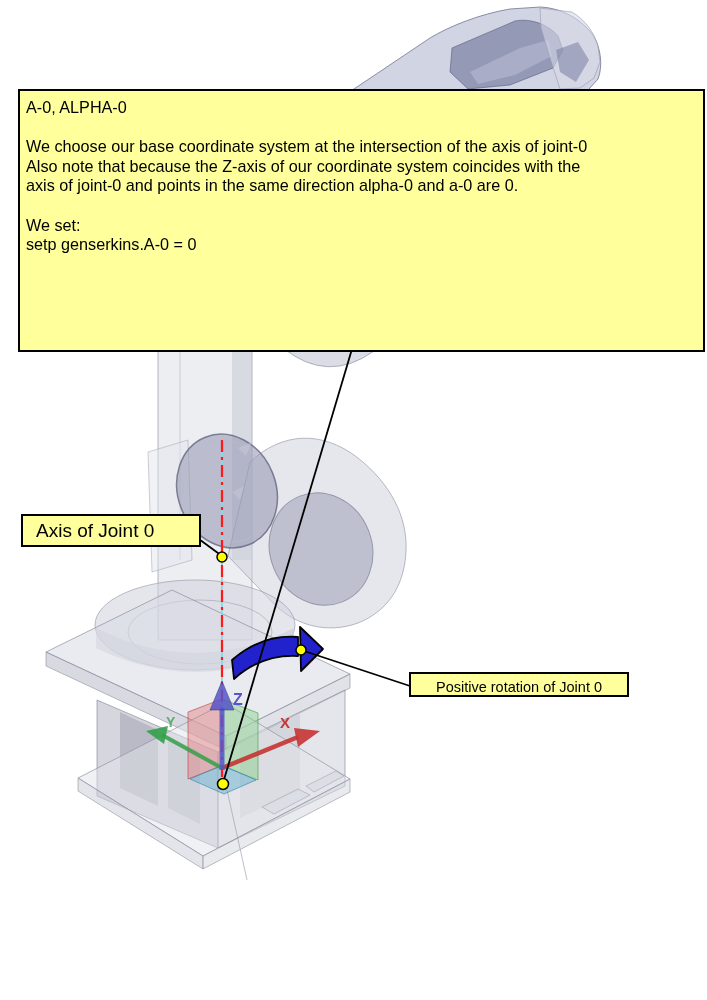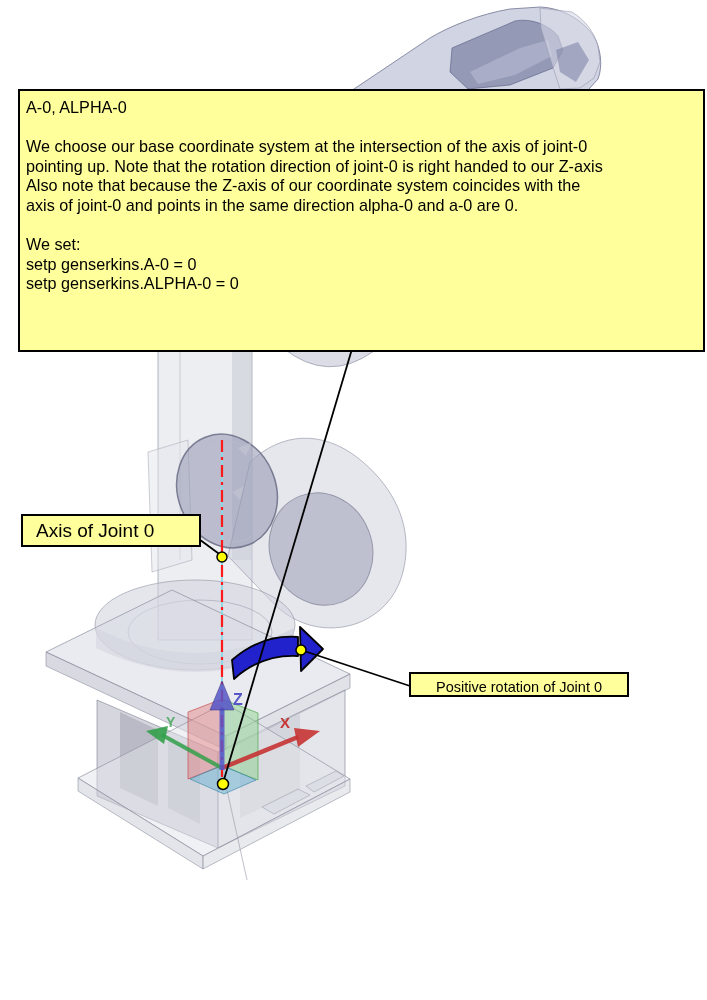--- a/index.html
+++ b/index.html
@@ -132,27 +132,25 @@
       <circle class="marker" cx="222" cy="557" r="5"></circle>
       <circle class="marker" cx="301" cy="650" r="5"></circle>
       <circle class="marker" cx="223" cy="784" r="5.5"></circle>
     </g>
   </svg>
 
   <div class="note-box">
     <div class="note-line">A-0, ALPHA-0</div>
     <div class="note-line"></div>
     <div class="note-line">We choose our base coordinate system at the intersection of the axis of joint-0</div>
-    <div class="note-line">pointing up. Note that the rotation direction of joint-0 is right handed to our Z-axis</div>
     <div class="note-line">Also note that because the Z-axis of our coordinate system coincides with the</div>
     <div class="note-line">axis of joint-0 and points in the same direction alpha-0 and a-0 are 0.</div>
     <div class="note-line"></div>
     <div class="note-line">We set:</div>
     <div class="note-line">setp genserkins.A-0 = 0</div>
-    <div class="note-line">setp genserkins.ALPHA-0 = 0</div>
   </div>
 
   <div class="callout axis">
     <span>Axis of Joint 0</span>
   </div>
   <div class="callout rotation">
     <span>Positive rotation of Joint 0</span>
   </div>
 
 </div>

